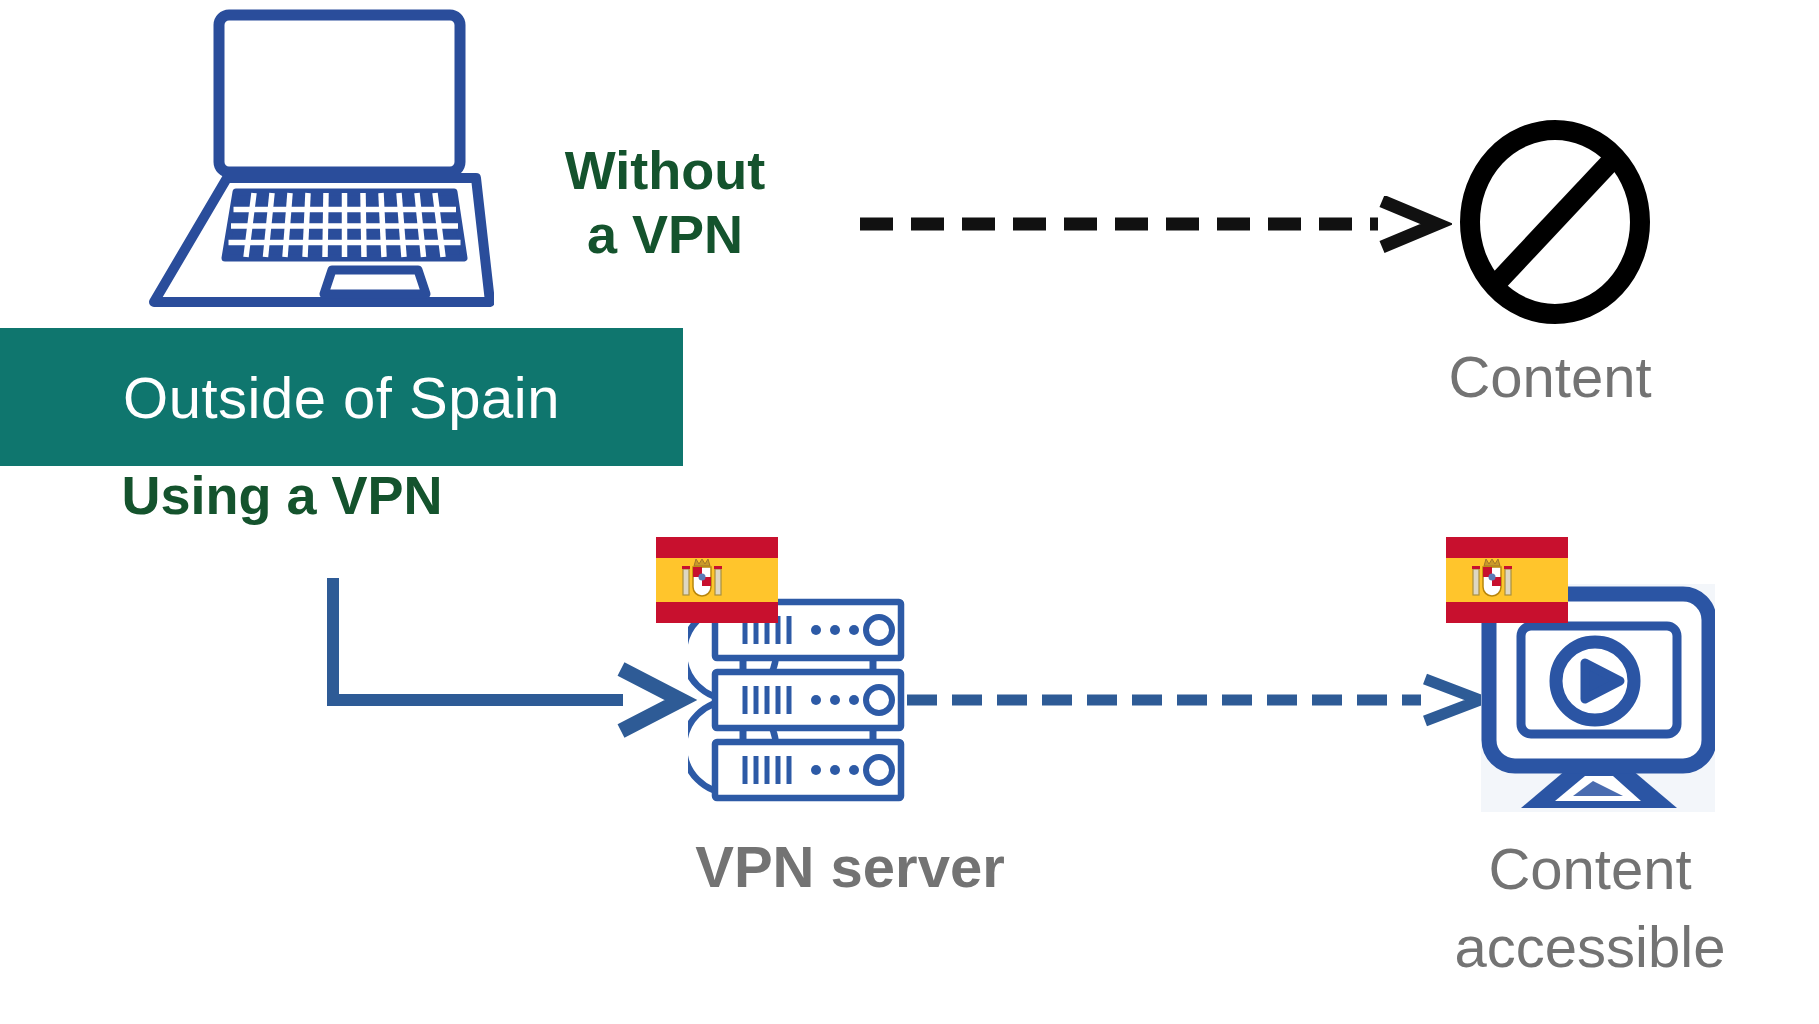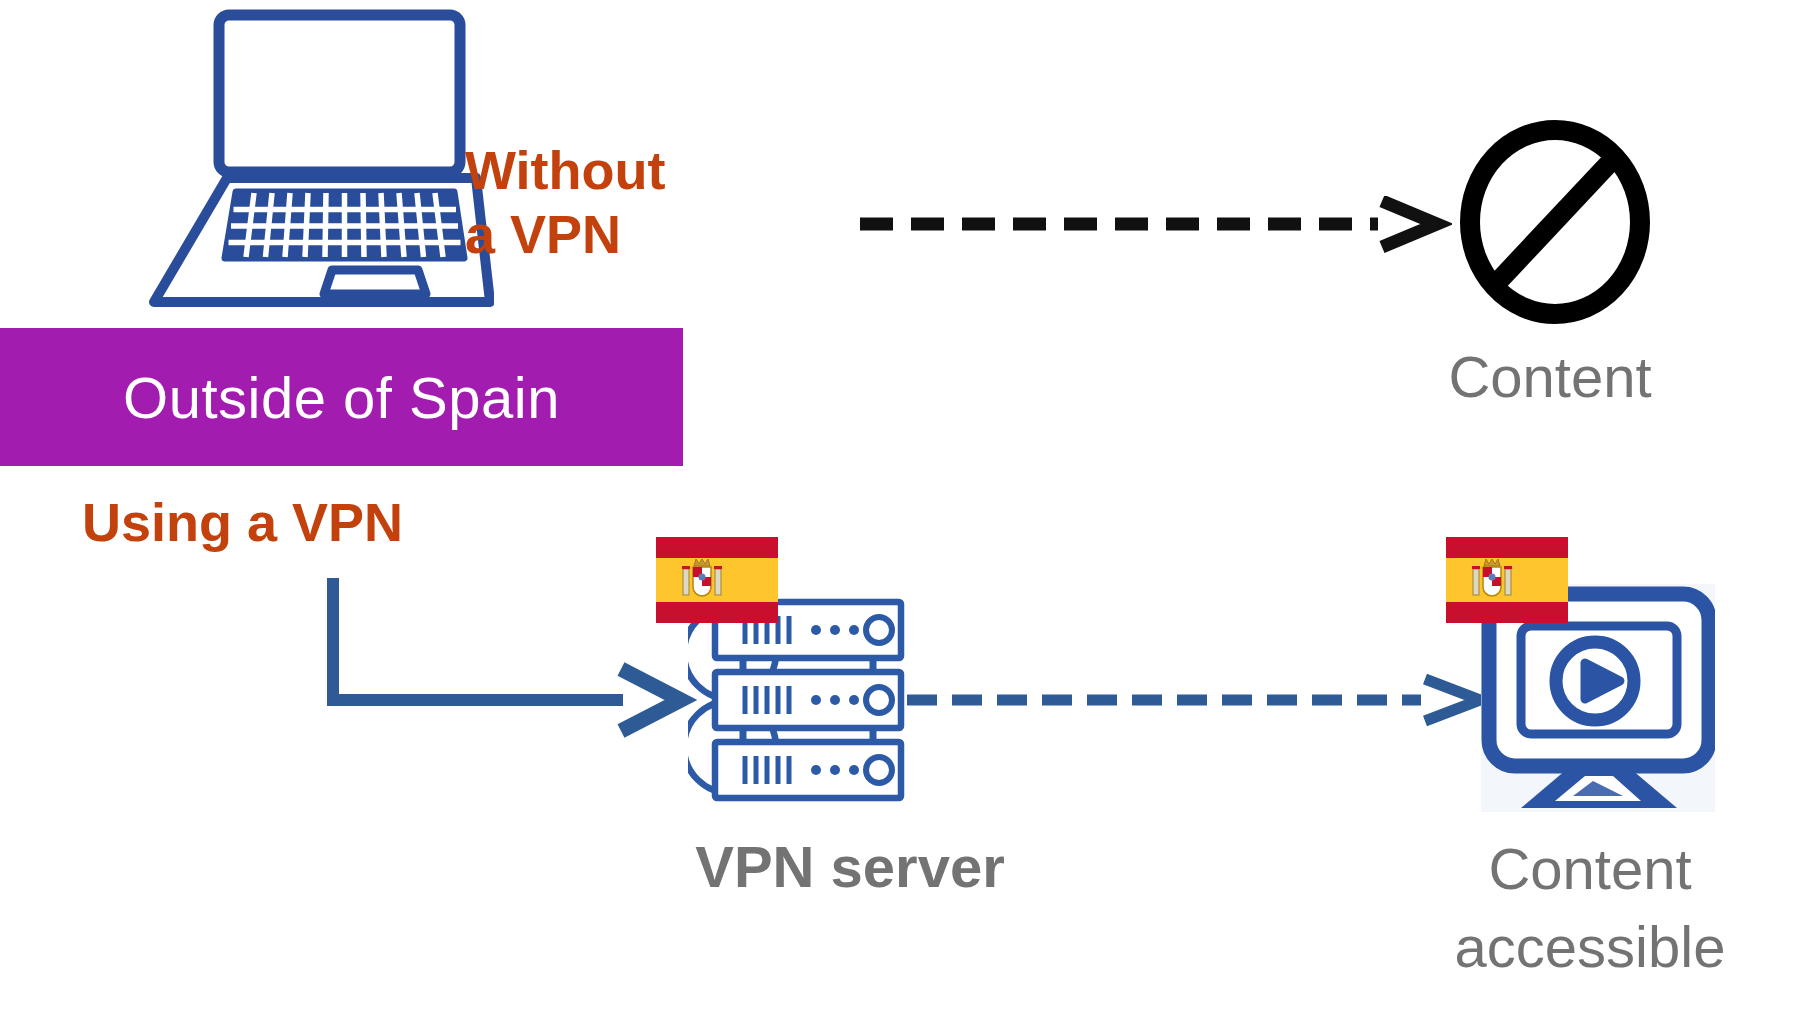--- a/index.html
+++ b/index.html
@@ -3,29 +3,29 @@
 <meta charset="utf-8">
 <style>
   html,body{margin:0;padding:0;background:#fff;}
   .canvas{
     position:relative;width:1819px;height:1024px;background:#ffffff;
     font-family:"Liberation Sans", sans-serif;color:#111;overflow:hidden;
   }
   .abs{position:absolute;}
   
   .banner{
-    left:0;top:328px;width:683px;height:138px;background:#a21caf;
+    left:0;top:328px;width:683px;height:138px;background:#0f766e;
     display:flex;align-items:center;justify-content:center;
   }
   .banner-label{color:#fff;font-size:58px;font-weight:400;letter-spacing:0.5px;}
   
-  .lbl-bold{font-weight:700;font-size:54px;line-height:64px;text-align:left;color:#c2410c;}
+  .lbl-bold{font-weight:700;font-size:54px;line-height:64px;text-align:center;color:#14532d;}
   .lbl-reg{font-weight:400;font-size:58px;line-height:70px;text-align:center;color:#737373;}
   .without-label{left:465px;top:138px;width:400px;}
-  .using-label{left:82px;top:490px;width:400px;}
+  .using-label{left:82px;top:463px;width:400px;}
   .not-accessible-label{left:1300px;top:342px;width:500px;line-height:70px;}
   .vpn-server-label{left:600px;top:832px;width:500px;font-weight:bold;}
   .accessible-label{left:1340px;top:830px;width:500px;line-height:78px;}
   
   .flag{
     width:122px;height:86px;
     background:linear-gradient(to bottom,#c8102e 0 21px,#ffc52c 21px 65px,#c8102e 65px 86px);
   }
   .flag-server{left:656px;top:537px;}
   .flag-monitor{left:1446px;top:537px;}

